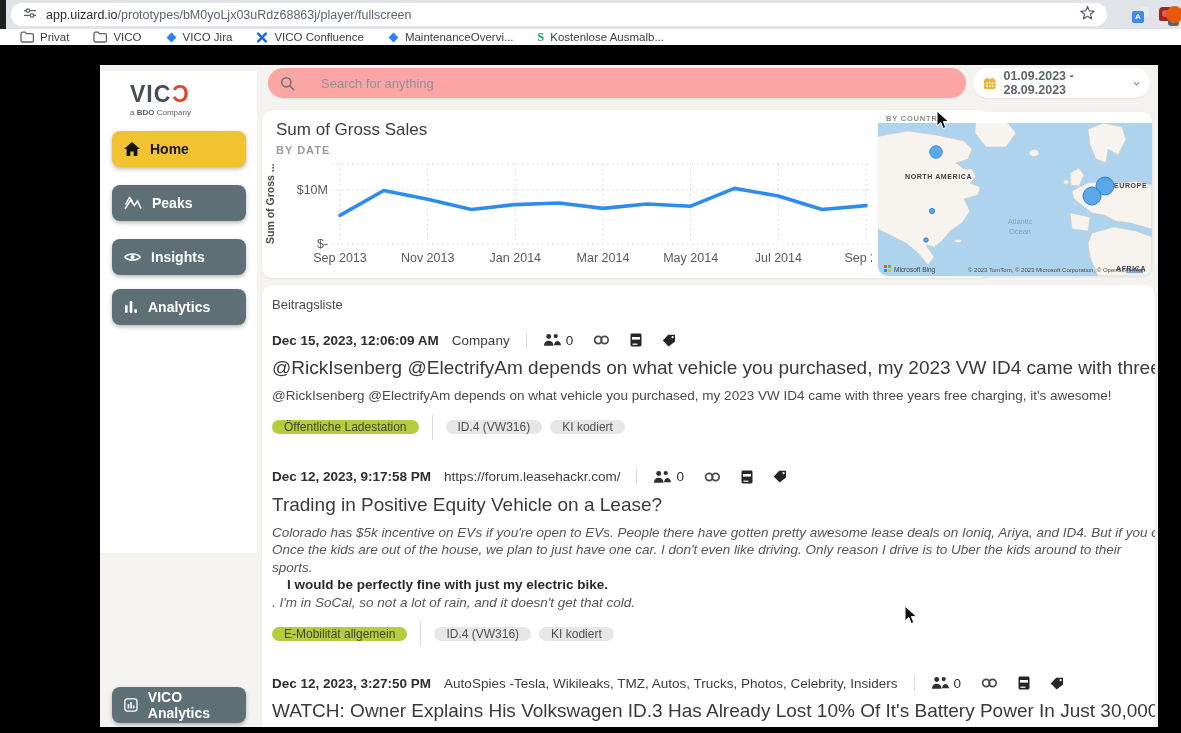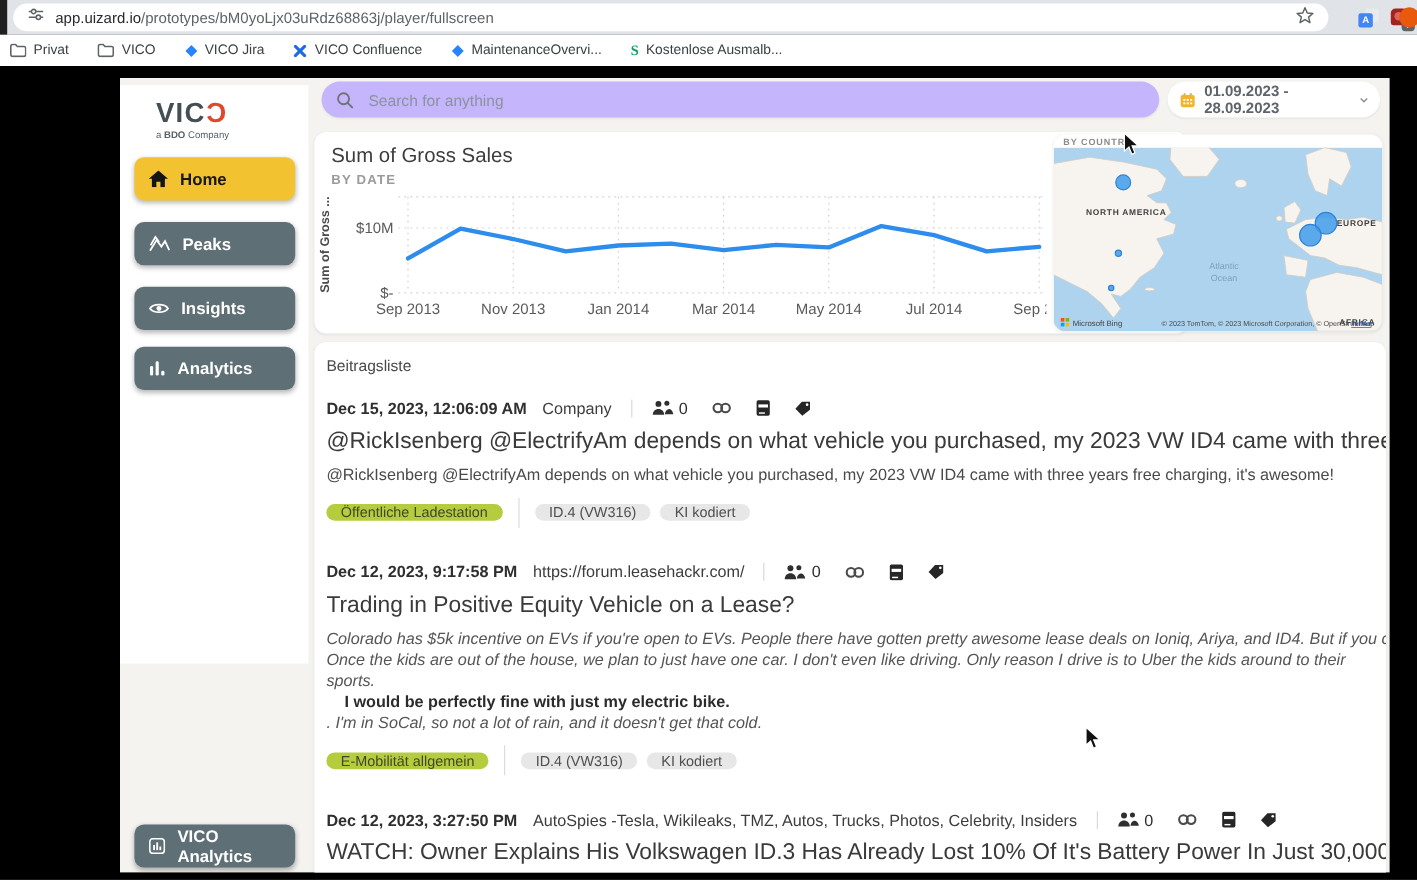--- a/index.html
+++ b/index.html
@@ -24,43 +24,43 @@
   .translate-box .tb1 { position:absolute; right:0; top:0; width:11px; height:11px; background:#e8eaed; border-radius:2px; }
   .translate-box .tb2 { position:absolute; left:0; bottom:0; width:12px; height:12px; background:#4285f4; border-radius:2px;
     color:#fff; font-size:8px; font-weight:700; display:flex; align-items:center; justify-content:center; }
   .ext-box { position:relative; width:16px; height:16px; }
   .ext-red { position:absolute; left:0; top:0; width:14px; height:14px; background:#a1241e; border-radius:4px 4px 4px 2px; }
   .ext-red::after { content:""; position:absolute; left:3px; top:3px; width:7px; height:7px; border-radius:50% 50% 0 50%; background:#d9655f; }
   .ext-badge { position:absolute; right:-4px; bottom:-3px; min-width:11px; height:11px; background:#5f6368; color:#fff;
     border-radius:3px; font-size:8px; display:flex; align-items:center; justify-content:center; padding:0 2px; }
   .avatar-clip { position:absolute; right:-8px; top:6px; width:17px; height:17px; border-radius:50%; background:#e8590c; }
   
-  .bookmarks { position:absolute; left:0; top:29px; width:1181px; height:26px; background:#fff;
-    display:flex; align-items:center; gap:24px; padding:0 8px; font-size:11.5px; color:#3c4043; }
+  .bookmarks { position:absolute; left:0; top:29px; width:1181px; height:16px; background:#fff;
+    display:flex; align-items:center; gap:24px; padding:0 20px; font-size:11.5px; color:#3c4043; }
   .bm { display:flex; align-items:center; gap:6px; white-space:nowrap; }
   .bm-s { font-weight:800; color:#12a05f; font-size:12px; font-family:"Liberation Serif",serif; }
   
   .canvas { position:absolute; left:100px; top:65px; width:1058px; height:662px; background:#f4f3f0; overflow:hidden; }
   .sidebar { position:absolute; left:0; top:6px; width:157px; height:482px; background:#fff; }
   .logo { position:absolute; left:30px; top:12px; }
   .logo-word { display:flex; font-size:23px; font-weight:700; color:#454e54; letter-spacing:1px; line-height:1; }
   .logo-c { display:inline-block; transform:scaleX(-1); color:#e1472e; }
   .logo-tag { font-size:8px; color:#566068; margin-top:2px; }
   .logo-tag b { font-weight:800; }
   .nav-btn { position:absolute; left:12px; width:134px; height:36px; border-radius:8px;
     display:flex; align-items:center; gap:10px; padding:0 12px; font-size:14px; font-weight:700;
     box-shadow:0 2px 4px rgba(0,0,0,.28); cursor:pointer; }
   .nav-home { top:60px; background:#f2c230; color:#181818; }
   .nav-peaks { top:114px; background:#5e6f76; color:#fff; }
   .nav-insights { top:168px; background:#5e6f76; color:#fff; }
   .nav-analytics { top:218px; background:#5e6f76; color:#fff; }
   .nav-footer { top:616px; background:#5e6f76; color:#fff; }
   
-  .search-pill { position:absolute; left:168px; top:3px; width:698px; height:30px; background:#c4b5fd;
-    border-radius:15px; display:flex; align-items:center; gap:10px; padding:0 12px; box-shadow:0 1px 2px rgba(0,0,0,.07); }
+  .search-pill { position:absolute; left:168px; top:3px; width:698px; height:30px; background:#fca5a5;
+    border-radius:15px; display:flex; align-items:center; gap:24px; padding:0 12px; box-shadow:0 1px 2px rgba(0,0,0,.07); }
   .search-pill input { border:0; outline:0; flex:1; font-size:13px; color:#333; background:transparent; }
   .search-pill input::placeholder { color:#8d939c; }
   .date-pill { position:absolute; left:873px; top:3px; width:177px; height:30px; background:#fff;
     border-radius:15px; display:flex; align-items:center; gap:7px; padding:0 10px;
     font-size:12.5px; color:#5f646b; font-weight:600; box-shadow:0 1px 2px rgba(0,0,0,.07); cursor:pointer; }
   
   .chart-card { position:absolute; left:162px; top:45px; width:728px; height:168px; background:#fff;
     border-radius:10px; box-shadow:0 1px 3px rgba(0,0,0,.07); overflow:hidden; }
   .chart-title { position:absolute; left:14px; top:10px; font-size:17px; color:#3d3d3d; }
   .chart-sub { position:absolute; left:14px; top:34px; font-size:11px; font-weight:700; color:#9b9b9b; letter-spacing:1px; }

